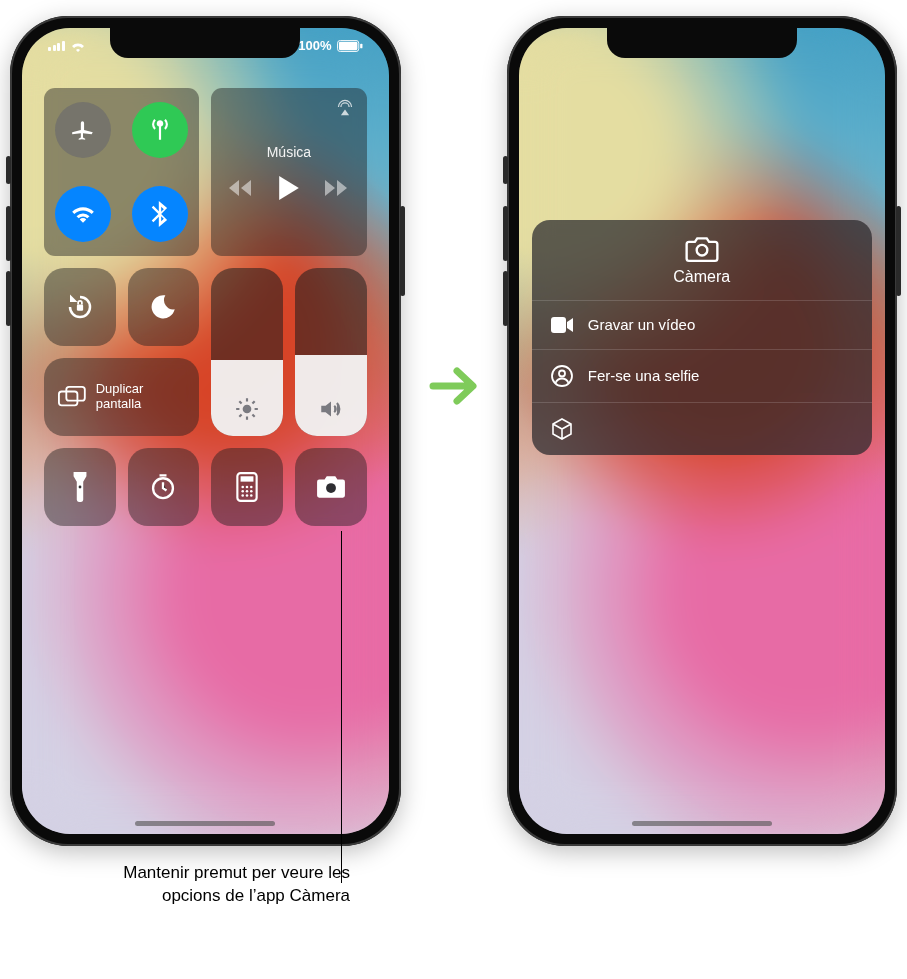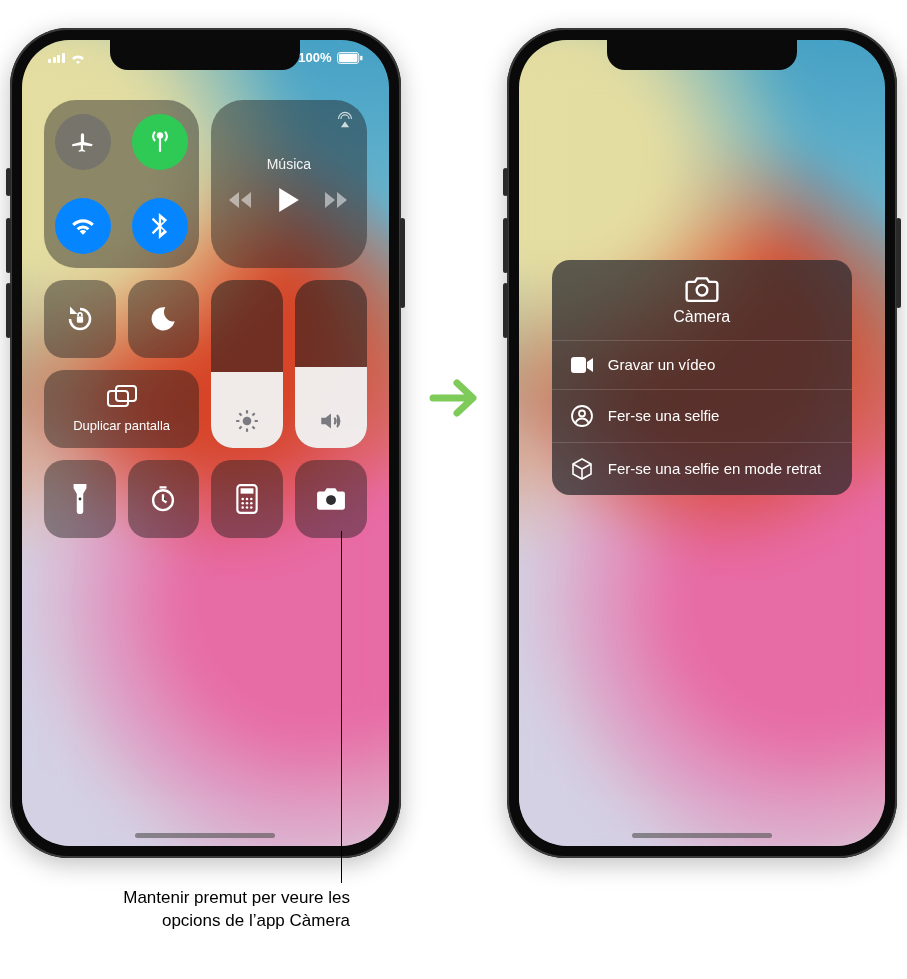--- a/index.html
+++ b/index.html
@@ -3,21 +3,21 @@
 <meta charset="utf-8">
 <style>
   * { box-sizing: border-box; margin: 0; padding: 0; }
   body {
     font-family: -apple-system, "Helvetica Neue", Helvetica, Arial, sans-serif;
     background: #fff;
     width: 907px;
     height: 979px;
     position: relative;
   }
-  .stage { display: flex; align-items: flex-end; gap: 28px; padding: 28px 10px 0 10px; }
+  .stage { display: flex; align-items: flex-end; gap: 28px; padding: 16px 10px 0 10px; }
   .phone {
     width: 406px; height: 830px;
     border-radius: 58px;
     background: #0a0a0a;
     position: relative;
     padding: 12px;
     box-shadow: 0 6px 24px rgba(0,0,0,0.25), inset 0 0 0 2px #3a3a3a;
   }
   .side-btn { position: absolute; background:#2a2a2a; border-radius:3px; }
   .sb-power { right:-4px; top:190px; width:5px; height:90px; }
@@ -60,23 +60,22 @@
     grid-auto-rows: 78px; gap: 12px;
     z-index: 30;
   }
   .tile {
     background: rgba(30,30,30,0.45);
     border-radius: 20px;
     color:#fff;
     display:flex; align-items:center; justify-content:center;
     position:relative;
     backdrop-filter: blur(6px);
-    flex-direction: column;
-  }
-  .tile.big2 { grid-column: span 2; grid-row: span 2; border-radius: 32px; }
+  }
+  .tile.big2 { grid-column: span 2; grid-row: span 2; border-radius: 11px; }
   .conn-grid {
     width:100%; height:100%;
     display:grid; grid-template-columns:1fr 1fr; grid-template-rows:1fr 1fr;
     place-items:center;
   }
   .circ {
     width:56px; height:56px; border-radius:50%;
     display:flex; align-items:center; justify-content:center;
   }
   .c-off { background: rgba(100,100,110,0.55); }
@@ -103,22 +102,22 @@
     width:100%; display:flex; align-items:flex-end; justify-content:center;
     padding-bottom:14px;
   }
   .slider-fill svg path, .slider-fill svg circle { fill:#7a7a80; }
   .home-ind {
     position:absolute; bottom:8px; left:50%; transform:translateX(-50%);
     width:140px; height:5px; background:rgba(80,80,80,0.6); border-radius:3px; z-index:40;
   }
   
   .popup {
-    position:absolute; top:220px; left:50%; transform:translateX(-50%);
-    width:300px;
+    position:absolute; top:192px; left:50%; transform:translateX(-50%);
+    width:340px;
     background: rgba(40,40,44,0.72);
     border-radius:18px;
     backdrop-filter: blur(10px);
     color:#fff;
     z-index:30;
   }
   .popup-head {
     display:flex; flex-direction:column; align-items:center; gap:6px;
     padding:16px 10px 14px;
   }
@@ -136,21 +135,20 @@
     align-self:center; margin-top:-90px;
   }
   
   .callout {
     position:absolute;
     left: 90px; top: 862px;
     width: 260px;
     text-align:right;
     font-size:17px; line-height:1.35;
     color:#000;
-    margin-top:25px;
   }
   .callout-line {
     position:absolute;
     left: 341px; top: 531px;
     width:1px; height:352px;
     background:#000;
   }
   svg { display:block; }
 </style>
 </head>
@@ -365,21 +363,20 @@
               <circle cx="12" cy="12" r="10" fill="none" stroke="#fff" stroke-width="1.8"></circle>
               <circle cx="12" cy="9.5" r="3" fill="none" stroke="#fff" stroke-width="1.8"></circle>
               <path fill="none" stroke="#fff" stroke-width="1.8" d="M5.5 19c1.3-3 4-4.5 6.5-4.5s5.2 1.5 6.5 4.5"></path>
             </svg>
           <span>Fer-se una selfie</span>
         </div>
         <div class="popup-item">
           <svg width="24" height="24" viewBox="0 0 24 24">
               <path fill="none" stroke="#fff" stroke-width="1.6" d="M12 2l9 5v10l-9 5-9-5V7zM3 7l9 5 9-5M12 12v10"></path>
             </svg>
-          <span>Fer-se una selfie en mode retrat</span>
         </div>
       </div>
 
       <div class="home-ind"></div>
     </div>
   </div>
 
 </div>
 
 <div class="callout-line"></div>

